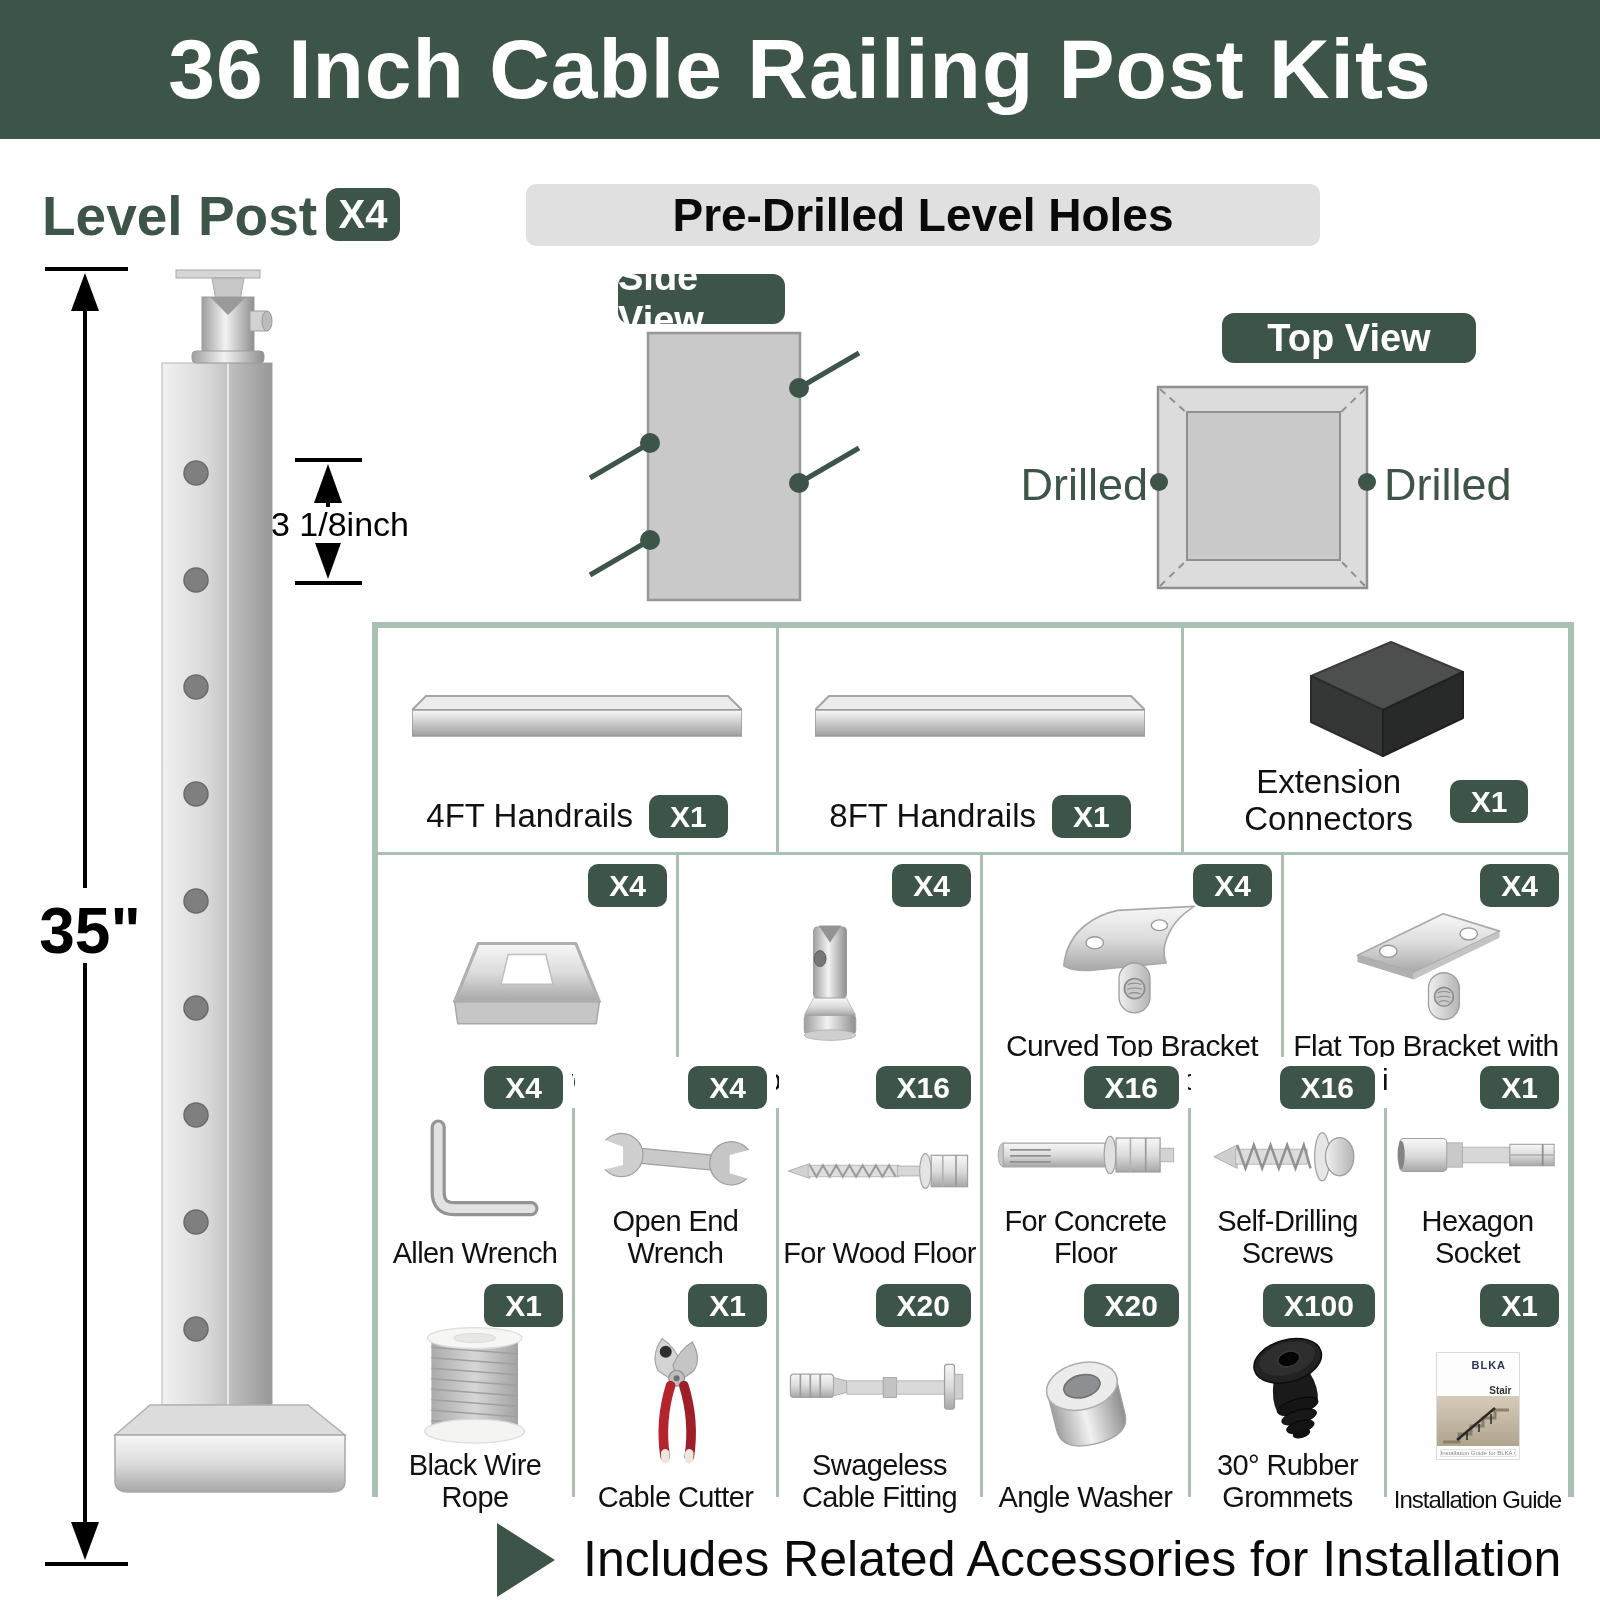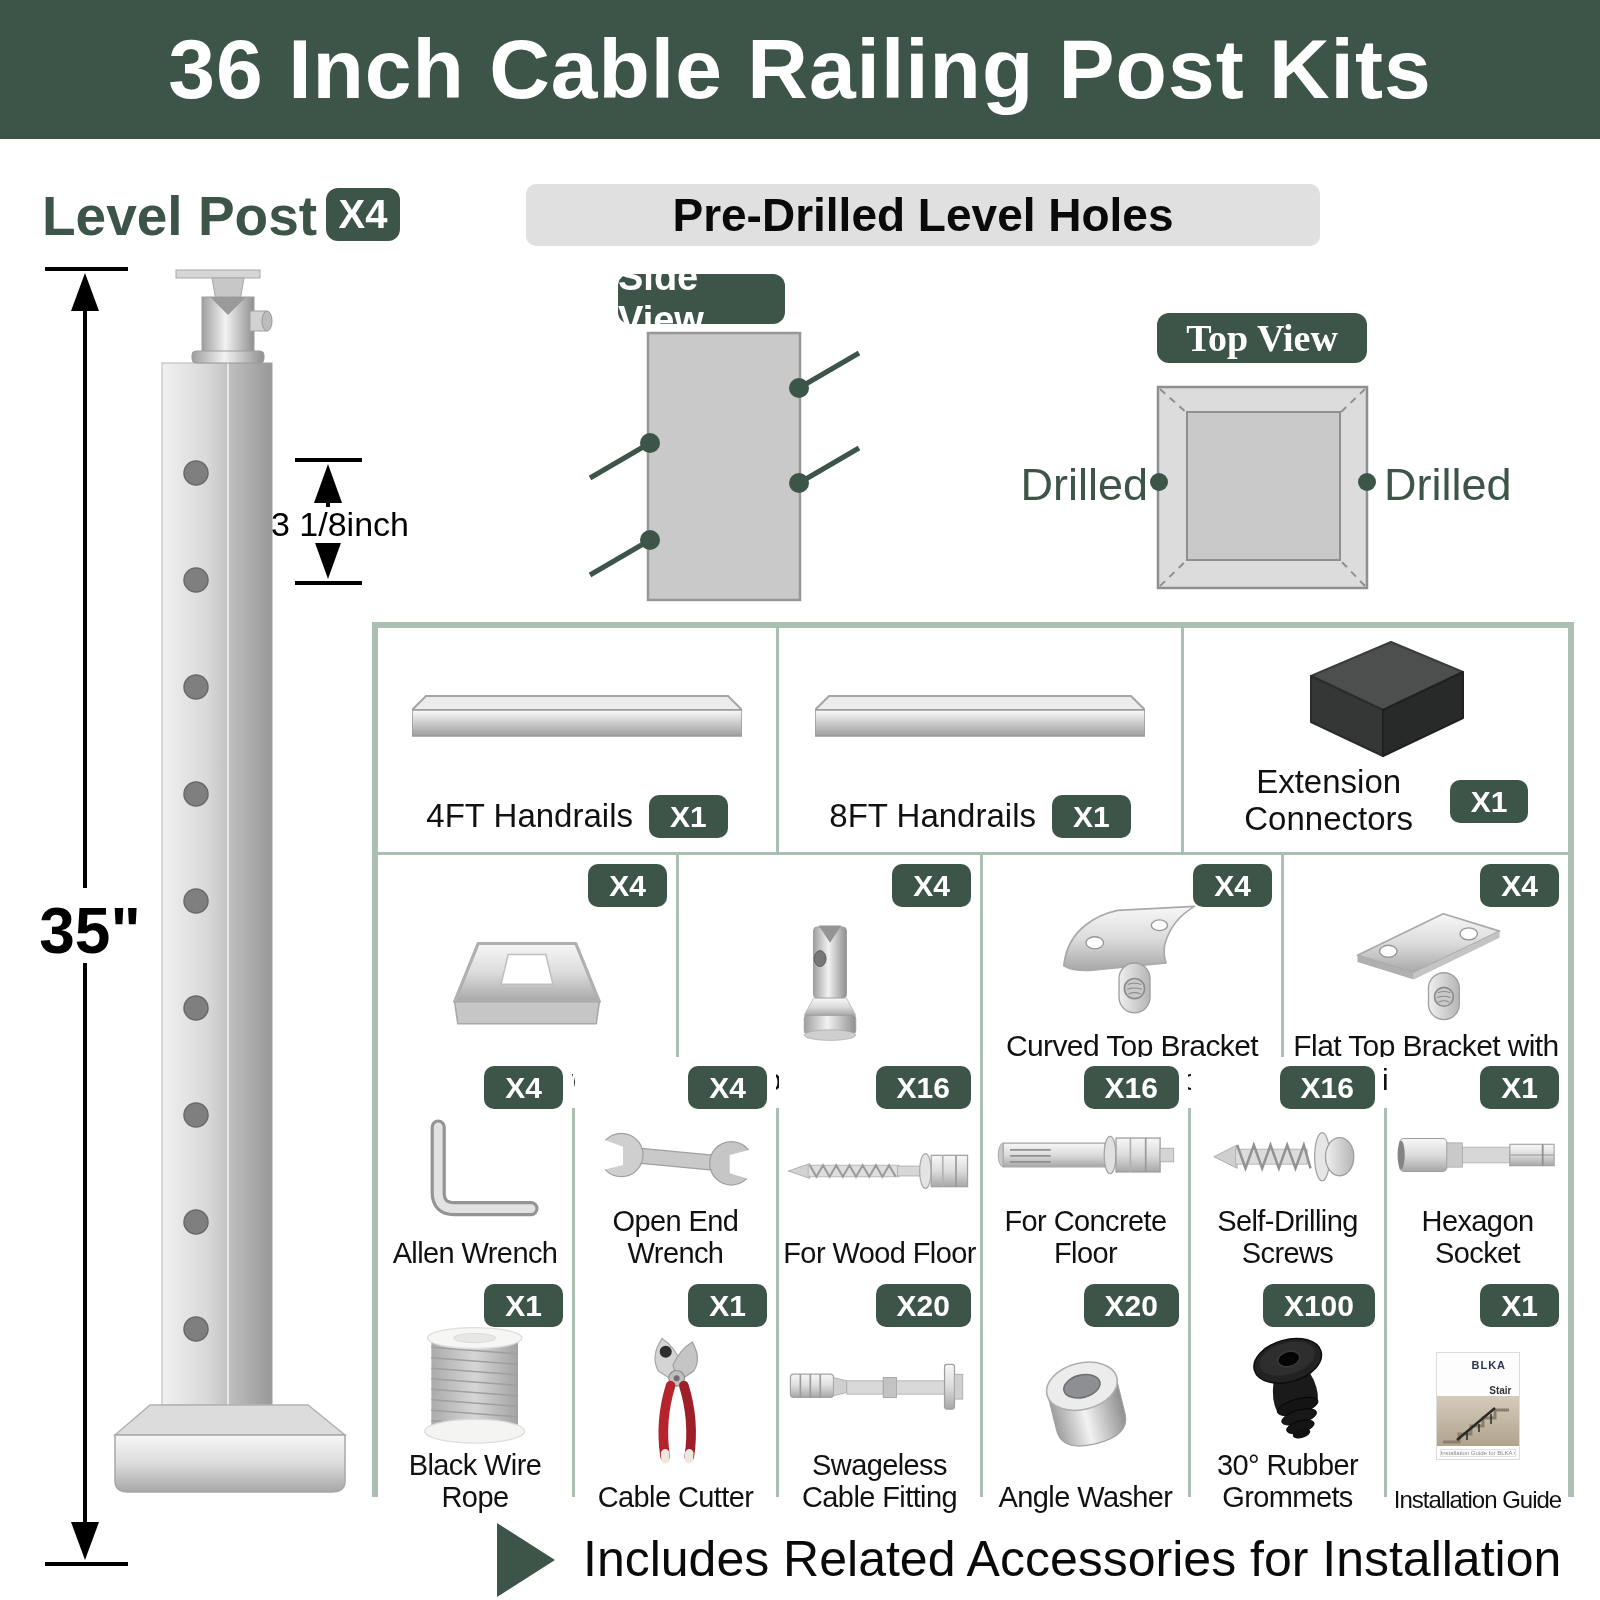--- a/index.html
+++ b/index.html
@@ -20,21 +20,21 @@
 
   
   #predrilled-banner{left:526px;top:184px;width:794px;height:62px;background:#e0e0e0;
       border-radius:10px;display:flex;align-items:center;justify-content:center;}
   #predrilled-banner span{font-size:46px;font-weight:bold;color:#0a0a0a;}
 
   
   .view-badge{background:#3d5549;color:#fff;border-radius:12px;display:flex;
       align-items:center;justify-content:center;font-size:38px;font-weight:bold;}
   #side-view-badge{left:618px;top:274px;width:167px;height:50px;}
-  #top-view-badge{left:1157px;top:313px;width:210px;height:50px;font-family:Liberation Serif, serif;}
+  #top-view-badge{left:1222px;top:313px;width:254px;height:50px;}
   .drilled-label{top:459px;font-size:45px;color:#3d5549;}
   #drilled-left{left:1000px;width:148px;text-align:right;}
   #drilled-right{left:1384px;width:160px;text-align:left;}
 
   
   #parts-table{left:372px;top:622px;width:1202px;height:875px;background:#a9c0b2;
       padding:6px;box-sizing:border-box;display:flex;flex-direction:column;row-gap:3px;}
   .prow{display:grid;column-gap:3px;background:#a9c0b2;}
   #prow1{grid-template-columns:398px 402px 384px;height:224px;}
   #prow2{grid-template-columns:298px 301px 298px 284px;height:199px;}

